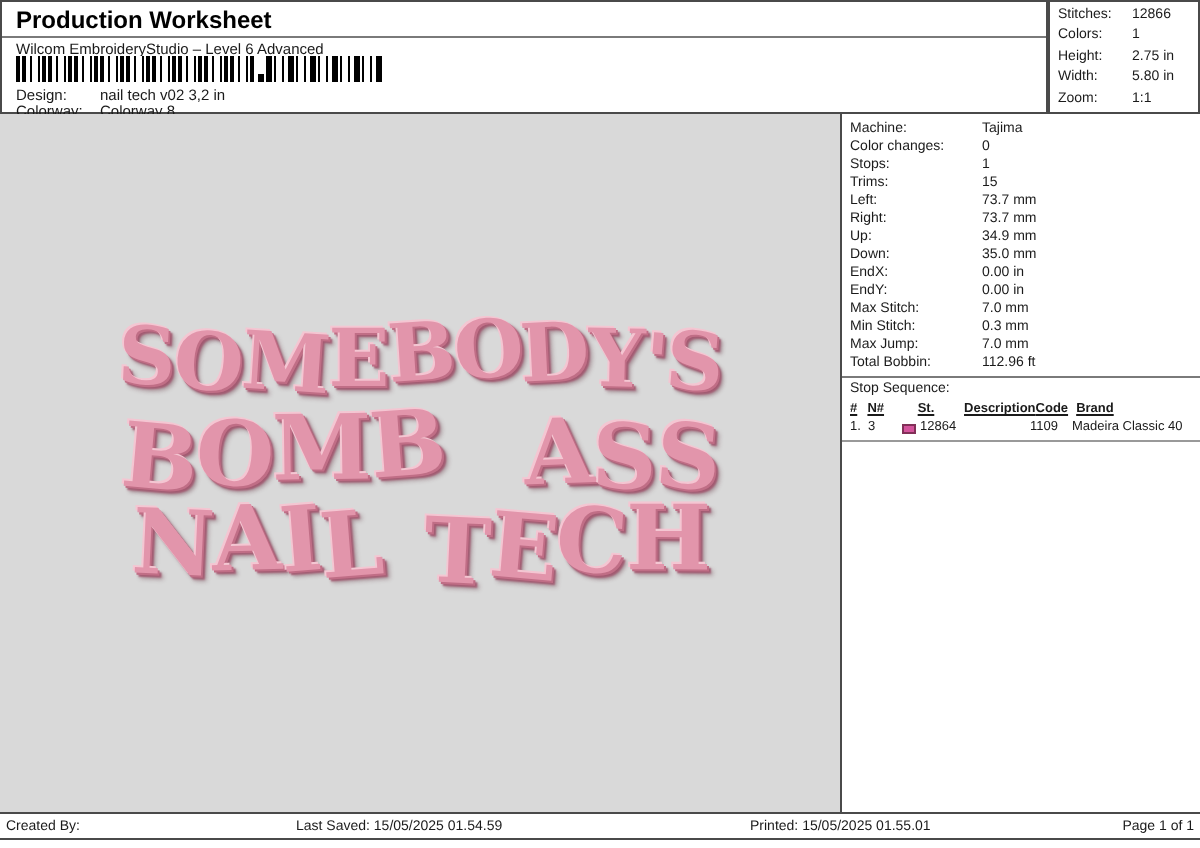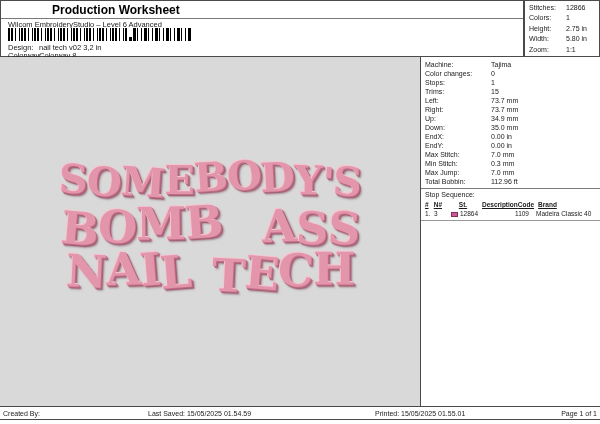--- a/index.html
+++ b/index.html
@@ -5,35 +5,35 @@
   * { margin:0; padding:0; box-sizing:border-box; }
   body { font-family: "Liberation Sans", sans-serif; background:#fff; }
   #page {
     position:relative; width:600px; height:424px; background:#fff; overflow:hidden;
   }
   
   .header-left {
     position:absolute; left:0; top:0; width:524px; height:57px;
     border:1px solid #4a4a4a; background:#fff;
   }
-  .hl-title { font-size:12px; font-weight:bold; color:#000; padding:2px 0 1px 7px;margin-left:44px; }
+  .hl-title { font-size:12px; font-weight:bold; color:#000; padding:2px 0 1px 7px; }
   .hl-divider { border-top:1px solid #7a7a7a; width:100%; }
   .hl-subtitle { font-size:7.5px; color:#1a1a1a; padding:1px 0 1px 7px; }
   .barcode-wrap { position:absolute; left:7px; top:27px; height:13px; display:flex; align-items:flex-end; }
   .barcode-seg1 {
     width:120px; height:13px;
     background:repeating-linear-gradient(90deg,#000 0 2px,#fff 2px 3px,#000 3px 5px,#fff 5px 7px,#000 7px 8px,#fff 8px 11px,#000 11px 12px,#fff 12px 13px);
   }
   .barcode-comma { width:3px; height:4px; background:#000; margin:0 1px; }
   .barcode-seg2 {
     width:58px; height:13px;
     background:repeating-linear-gradient(90deg,#000 0 3px,#fff 3px 4px,#000 4px 5px,#fff 5px 8px,#000 8px 9px,#fff 9px 11px);
   }
   .hl-kv { position:absolute; left:7px; font-size:7.5px; color:#1a1a1a; display:flex; }
-  .hl-kv .k { width:31px; }
+  .hl-kv .k { width:42px; }
   .kv-design { top:42px; }
   .kv-colorway { top:50px; }
   
   .stats-box {
     position:absolute; left:524px; top:0; width:76px; height:57px;
     border:1px solid #4a4a4a; border-left:1px solid #4a4a4a; background:#fff; padding:2px 0 0 4px;
   }
   .srow { display:flex; font-size:7px; line-height:10.4px; color:#1a1a1a; }
   .srow .mlabel { width:37px; }
   

